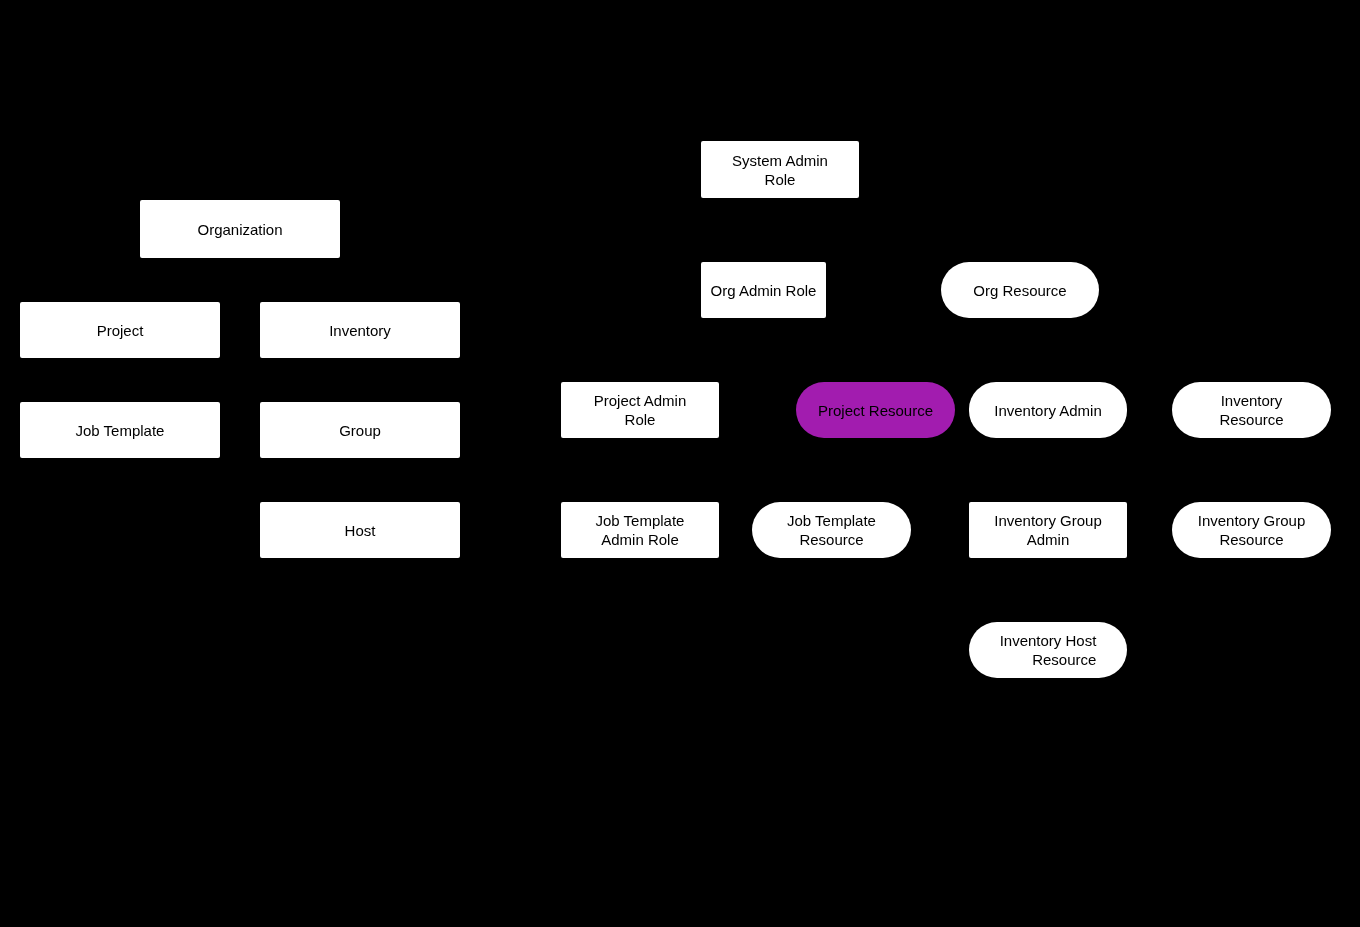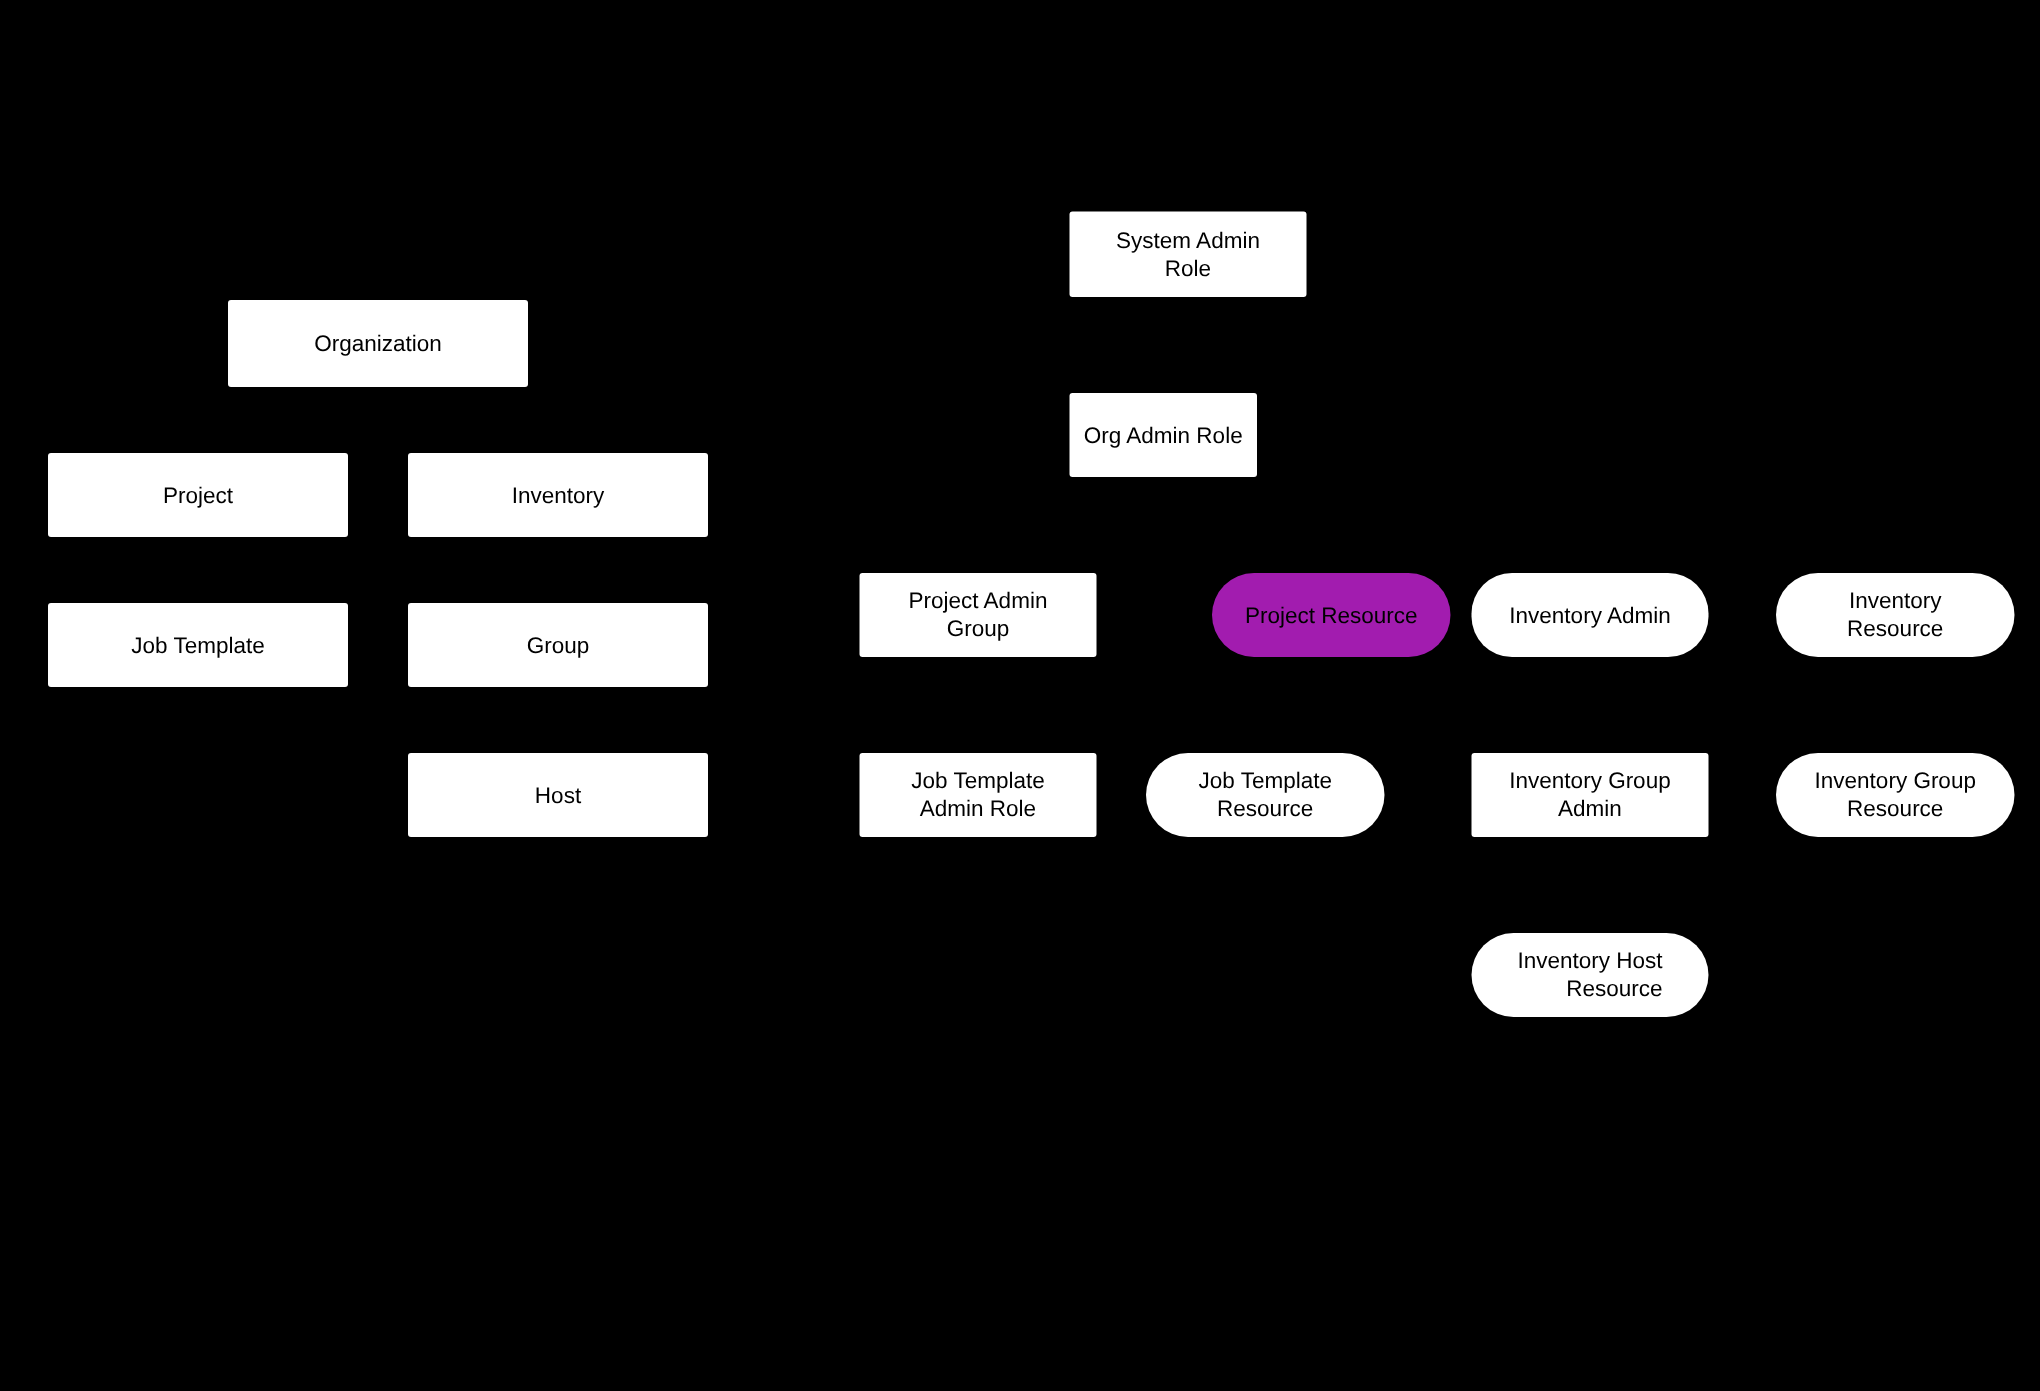--- a/index.html
+++ b/index.html
@@ -21,21 +21,20 @@
     background: #ffffff;
     color: #000000;
     display: flex;
     align-items: center;
     justify-content: center;
     text-align: center;
     font-size: 15px;
     line-height: 19px;
     padding: 16px 8px;
     white-space: pre-line;
-    margin-left: 12px;
   }
   .node.rect {
     border-radius: 2px;
   }
   .node.pill {
     border-radius: 999px;
   }
 </style>
 </head>
 <body>
@@ -43,22 +42,23 @@
 <div id="canvas" style="background: rgb(0, 0, 0);">
     <div class="node rect" style="left: 140px; top: 200px; width: 200px; height: 58px; background: rgb(255, 255, 255); color: rgb(0, 0, 0);">Organization</div>
     <div class="node rect" style="left: 20px; top: 302px; width: 200px; height: 56px; background: rgb(255, 255, 255); color: rgb(0, 0, 0);">Project</div>
     <div class="node rect" style="left: 260px; top: 302px; width: 200px; height: 56px; background: rgb(255, 255, 255); color: rgb(0, 0, 0);">Inventory</div>
     <div class="node rect" style="left: 20px; top: 402px; width: 200px; height: 56px; background: rgb(255, 255, 255); color: rgb(0, 0, 0);">Job Template</div>
     <div class="node rect" style="left: 260px; top: 502px; width: 200px; height: 56px; background: rgb(255, 255, 255); color: rgb(0, 0, 0);">Host</div>
     <div class="node rect" style="left: 260px; top: 402px; width: 200px; height: 56px; background: rgb(255, 255, 255); color: rgb(0, 0, 0);">Group</div>
     <div class="node rect" style="left: 701px; top: 141px; width: 158px; height: 57px; background: rgb(255, 255, 255); color: rgb(0, 0, 0);">System Admin
 Role</div>
     <div class="node rect" style="left: 701px; top: 262px; width: 125px; height: 56px; background: rgb(255, 255, 255); color: rgb(0, 0, 0);">Org Admin Role</div>
+    <div class="node pill" style="left: 941px; top: 262px; width: 158px; height: 56px; background: rgb(255, 255, 255); color: rgb(0, 0, 0);">Org Resource</div>
     <div class="node rect" style="left: 561px; top: 382px; width: 158px; height: 56px; background: rgb(255, 255, 255); color: rgb(0, 0, 0);">Project Admin
-Group</div>
+Role</div>
     <div class="node pill" style="left: 796px; top: 382px; width: 159px; height: 56px; background: #a21caf; color: rgb(0, 0, 0); text-align: center;">Project Resource</div>
     <div class="node rect" style="left: 969px; top: 382px; width: 158px; height: 56px; background: rgb(255, 255, 255); color: rgb(0, 0, 0); border-radius: 27px;">Inventory Admin</div>
     <div class="node pill" style="left: 1172px; top: 382px; width: 159px; height: 56px; background: rgb(255, 255, 255); color: rgb(0, 0, 0);">Inventory
 Resource</div>
     <div class="node rect" style="left: 561px; top: 502px; width: 158px; height: 56px; background: rgb(255, 255, 255); color: rgb(0, 0, 0);">Job Template
 Admin Role</div>
     <div class="node pill" style="left: 752px; top: 502px; width: 159px; height: 56px; background: rgb(255, 255, 255); color: rgb(0, 0, 0);">Job Template
 Resource</div>
     <div class="node rect" style="left: 969px; top: 502px; width: 158px; height: 56px; background: rgb(255, 255, 255); color: rgb(0, 0, 0);">Inventory Group
 Admin</div>

